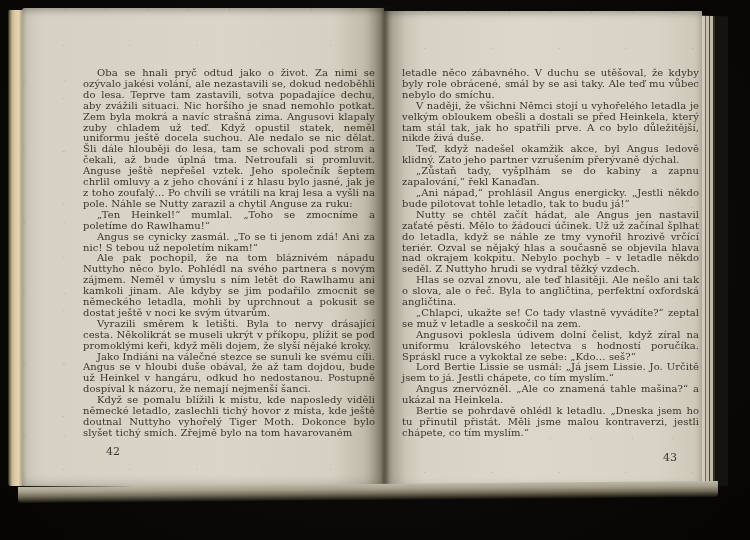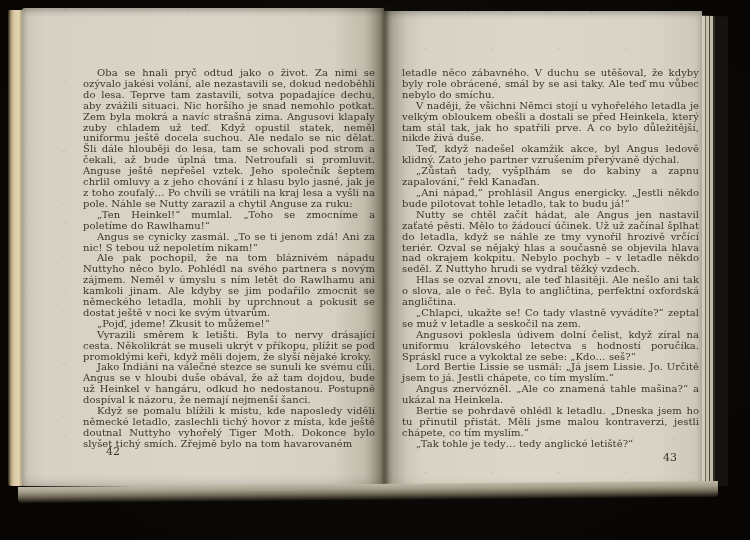--- a/index.html
+++ b/index.html
@@ -166,21 +166,20 @@
 
     <div class="fore-edge-left"></div>
 
     <div class="page page-left">
       <div class="speckle"></div>
       <div class="text-block text-block-left">
           <p class="para">Oba se hnali pryč odtud jako o život. Za nimi se ozývalo jakési volání, ale nezastavili se, dokud nedoběhli do lesa. Teprve tam zastavili, sotva popadajíce dechu, aby zvážili situaci. Nic horšího je snad nemohlo potkat. Zem byla mokrá a navíc strašná zima. Angusovi klapaly zuby chladem už teď. Když opustil statek, neměl uniformu ještě docela suchou. Ale nedalo se nic dělat. Šli dále hlouběji do lesa, tam se schovali pod strom a čekali, až bude úplná tma. Netroufali si promluvit. Anguse ještě nepřešel vztek. Jeho společník šeptem chrlil omluvy a z jeho chování i z hlasu bylo jasné, jak je z toho zoufalý… Po chvíli se vrátili na kraj lesa a vyšli na pole. Náhle se Nutty zarazil a chytil Anguse za ruku:</p>
           <p class="para">„Ten Heinkel!“ mumlal. „Toho se zmocníme a poletíme do Rawlhamu!“</p>
           <p class="para">Angus se cynicky zasmál. „To se ti jenom zdá! Ani za nic! S tebou už nepoletím nikam!“</p>
           <p class="para">Ale pak pochopil, že na tom bláznivém nápadu Nuttyho něco bylo. Pohlédl na svého partnera s novým zájmem. Neměl v úmyslu s ním letět do Rawlhamu ani kamkoli jinam. Ale kdyby se jim podařilo zmocnit se německého letadla, mohli by uprchnout a pokusit se dostat ještě v noci ke svým útvarům.</p>
-          <p class="para">„Pojď, jdeme! Zkusit to můžeme!“</p>
           <p class="para">Vyrazili směrem k letišti. Byla to nervy drásající cesta. Několikrát se museli ukrýt v příkopu, plížit se pod promoklými keři, když měli dojem, že slyší nějaké kroky.</p>
           <p class="para">Jako Indiáni na válečné stezce se sunuli ke svému cíli. Angus se v hloubi duše obával, že až tam dojdou, bude už Heinkel v hangáru, odkud ho nedostanou. Postupně dospíval k názoru, že nemají nejmenší šanci.</p>
           <p class="para">Když se pomalu blížili k místu, kde naposledy viděli německé letadlo, zaslechli tichý hovor z místa, kde ještě doutnal Nuttyho vyhořelý Tiger Moth. Dokonce bylo slyšet tichý smích. Zřejmě bylo na tom havarovaném</p>
         </div>
       <div class="page-number page-number-left">42</div>
     </div>
 
     <div class="page page-right">
       <div class="speckle"></div>
       <div class="text-block text-block-right">
@@ -189,21 +188,20 @@
           <p class="para">Teď, když nadešel okamžik akce, byl Angus ledově klidný. Zato jeho partner vzrušením přerývaně dýchal.</p>
           <p class="para">„Zůstaň tady, vyšplhám se do kabiny a zapnu zapalování,“ řekl Kanaďan.</p>
           <p class="para">„Ani nápad,“ prohlásil Angus energicky. „Jestli někdo bude pilotovat tohle letadlo, tak to budu já!“</p>
           <p class="para">Nutty se chtěl začít hádat, ale Angus jen nastavil zaťaté pěsti. Mělo to žádoucí účinek. Už už začínal šplhat do letadla, když se náhle ze tmy vynořil hrozivě vrčící teriér. Ozval se nějaký hlas a současně se objevila hlava nad okrajem kokpitu. Nebylo pochyb – v letadle někdo seděl. Z Nuttyho hrudi se vydral těžký vzdech.</p>
           <p class="para">Hlas se ozval znovu, ale teď hlasitěji. Ale nešlo ani tak o slova, ale o řeč. Byla to angličtina, perfektní oxfordská angličtina.</p>
           <p class="para">„Chlapci, ukažte se! Co tady vlastně vyvádíte?“ zeptal se muž v letadle a seskočil na zem.</p>
           <p class="para">Angusovi poklesla údivem dolní čelist, když zíral na uniformu královského letectva s hodností poručíka. Spráskl ruce a vykoktal ze sebe: „Kdo… seš?“</p>
           <p class="para">Lord Bertie Lissie se usmál: „Já jsem Lissie. Jo. Určitě jsem to já. Jestli chápete, co tím myslím.“</p>
           <p class="para">Angus znervózněl. „Ale co znamená tahle mašina?“ a ukázal na Heinkela.</p>
           <p class="para">Bertie se pohrdavě ohlédl k letadlu. „Dneska jsem ho tu přinutil přistát. Měli jsme malou kontraverzi, jestli chápete, co tím myslím.“</p>
-          <p class="para">„Tak tohle je tedy… tedy anglické letiště?“</p>
         </div>
       <div class="page-number page-number-right">43</div>
     </div>
 
     <div class="gutter"></div>
     <div class="fore-edge-right"></div>
     <div class="bottom-edges"></div>
 
   </div>
 </div>

